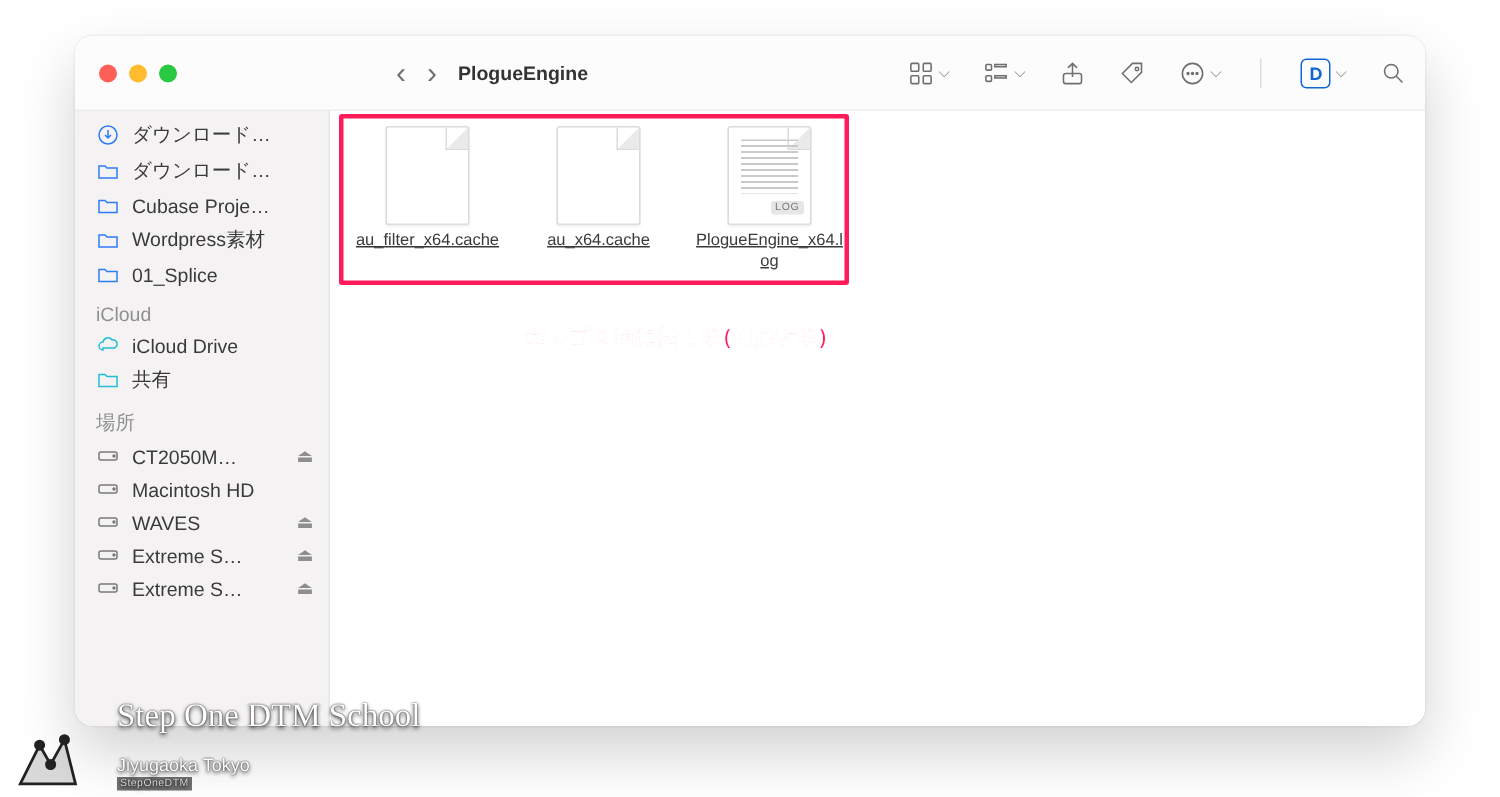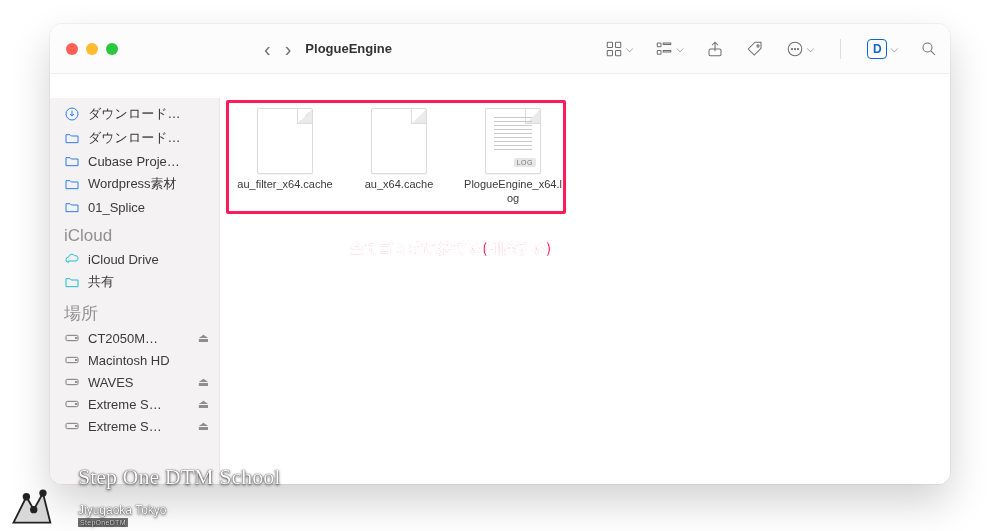--- a/index.html
+++ b/index.html
@@ -49,31 +49,31 @@
   .tb-caret { font-size:10px; color:#8a8a8a;}
   .divider { width:1px; height:20px; background:#ddd; margin:0 4px;}
   .d-logo {
     width:20px; height:20px; border:1.5px solid #1066d6;
     border-radius:4px; color:#1066d6;
     display:flex; align-items:center; justify-content:center;
     font-weight:700; font-size:12px;
   }
 
   .body {
-    flex:1; display:flex; min-height:0;margin-top:24px;
+    flex:1; display:flex; min-height:0;
   }
   .sidebar {
     width: 170px;
     background: #f4f2f3;
     border-right: 1px solid #e6e6e6;
     overflow-y: auto;
     padding-top: 4px;
   }
   .side-sec-label {
-    font-size: 17px; color:#909090;
+    font-size: 13px; color:#909090;
     padding: 8px 14px 2px;
   }
   .side-item {
     display:flex; align-items:center;
     padding: 3px 10px 3px 14px;
     font-size: 13px; color:#3a3a3a;
     gap:8px;
     cursor: default;
     white-space: nowrap;
     overflow: hidden;
@@ -98,20 +98,21 @@
   }
   .files {
     display:flex; gap:12px;
     padding: 10px 14px;
   }
   .file {
     width: 102px;
     display:flex; flex-direction:column; align-items:center;
     font-size:11px; color:#3a3a3a; text-align:center;
     cursor: default;
+    text-decoration: underline;
   }
   .file-icon {
     width:56px; height:66px; margin-bottom:4px;
     background:#fff;
     border:1px solid #dcdcdc;
     border-radius:2px;
     position:relative;
     box-shadow: 0 1px 1px rgba(0,0,0,0.05);
   }
   .file-icon::before {

